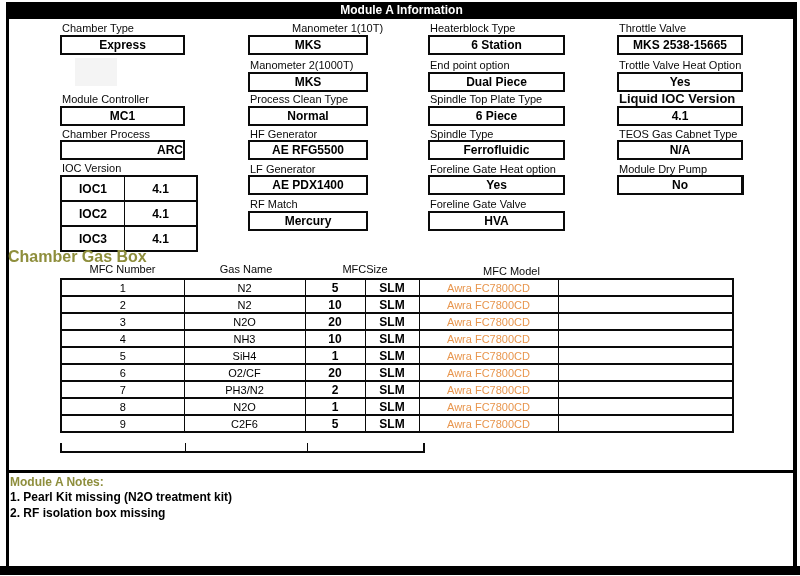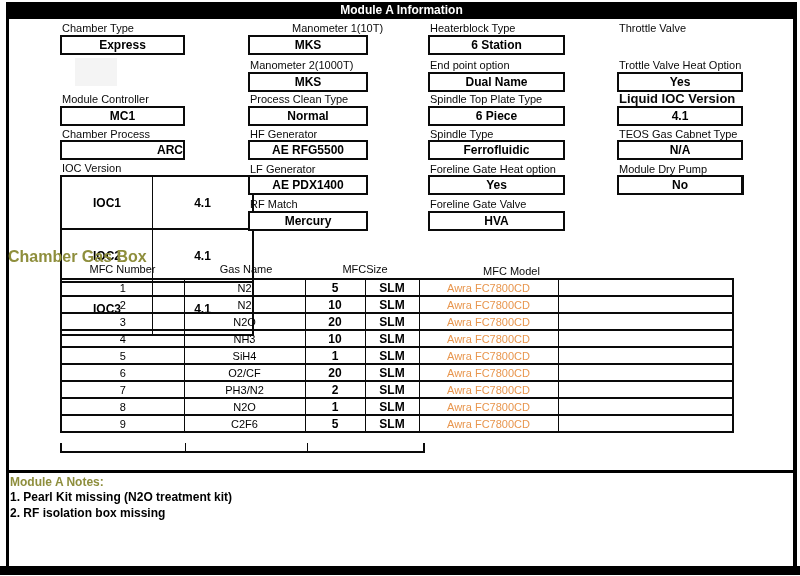--- a/index.html
+++ b/index.html
@@ -17,21 +17,21 @@
   .notes-divider{position:absolute;left:6px;top:470px;width:791px;height:3px;background:#000;}
   .field-label{font-size:11px;line-height:11px;white-space:nowrap;color:#0a0a0a;}
   .field-label.big{font-size:13px;font-weight:bold;}
   .value-box{
     position:absolute;border:2px solid #0a0a0a;background:#fff;height:16px;
     line-height:16px;text-align:center;font-size:12px;font-weight:bold;white-space:nowrap;
   }
   .ghost{position:absolute;left:75px;top:58px;width:42px;height:28px;background:#f4f4f4;}
   .ioc-table{position:absolute;left:60px;top:175px;border-collapse:collapse;}
   .ioc-table td{
-    border:1px solid #0a0a0a;height:15px;padding:18px;text-align:center;
+    border:1px solid #0a0a0a;height:15px;padding:4px;text-align:center;
     font-size:12px;font-weight:bold;
   }
   .ioc-table{border:2px solid #0a0a0a;}
   .ioc-table tr{border-bottom:2px solid #0a0a0a;}
   .section-heading{position:absolute;font-size:16px;font-weight:bold;white-space:nowrap;}
   .olive{color:#8e8e3c;}
   .col-header{position:absolute;font-size:11px;line-height:11px;white-space:nowrap;color:#0a0a0a;}
   .gas-table{position:absolute;left:60px;top:278px;border-collapse:collapse;border:2px solid #0a0a0a;table-layout:fixed;}
   .gas-table td{
     border:1px solid #0a0a0a;height:15px;padding:0;text-align:center;
@@ -100,35 +100,36 @@
   <div class="field-label" style="position:absolute;left:250px;top:164px;">LF Generator</div>
   <div class="value-box" style="left:248px;top:175px;width:116px;">AE PDX1400</div>
 
   <div class="field-label" style="position:absolute;left:250px;top:199px;">RF Match</div>
   <div class="value-box" style="left:248px;top:211px;width:116px;">Mercury</div>
 
   <div class="field-label" style="position:absolute;left:430px;top:23px;">Heaterblock Type</div>
   <div class="value-box" style="left:428px;top:35px;width:133px;">6 Station</div>
 
   <div class="field-label" style="position:absolute;left:430px;top:60px;">End point option</div>
-  <div class="value-box" style="left:428px;top:72px;width:133px;">Dual Name</div>
+  <div class="value-box" style="left:428px;top:72px;width:133px;">Dual Piece</div>
 
   <div class="field-label" style="position:absolute;left:430px;top:94px;">Spindle Top Plate Type</div>
   <div class="value-box" style="left:428px;top:106px;width:133px;">6 Piece</div>
 
   <div class="field-label" style="position:absolute;left:430px;top:129px;">Spindle Type</div>
   <div class="value-box" style="left:428px;top:140px;width:133px;">Ferrofluidic</div>
 
   <div class="field-label" style="position:absolute;left:430px;top:164px;">Foreline Gate Heat option</div>
   <div class="value-box" style="left:428px;top:175px;width:133px;">Yes</div>
 
   <div class="field-label" style="position:absolute;left:430px;top:199px;">Foreline Gate Valve</div>
   <div class="value-box" style="left:428px;top:211px;width:133px;">HVA</div>
 
   <div class="field-label" style="position:absolute;left:619px;top:23px;">Throttle Valve</div>
+  <div class="value-box" style="left:617px;top:35px;width:122px;">MKS 2538-15665</div>
 
   <div class="field-label" style="position:absolute;left:619px;top:60px;">Trottle Valve Heat Option</div>
   <div class="value-box" style="left:617px;top:72px;width:122px;">Yes</div>
 
   <div class="field-label big" style="position:absolute;left:619px;top:93px;">Liquid IOC Version</div>
   <div class="value-box" style="left:617px;top:106px;width:122px;">4.1</div>
 
   <div class="field-label" style="position:absolute;left:619px;top:129px;">TEOS Gas Cabnet Type</div>
   <div class="value-box" style="left:617px;top:140px;width:122px;">N/A</div>
 

